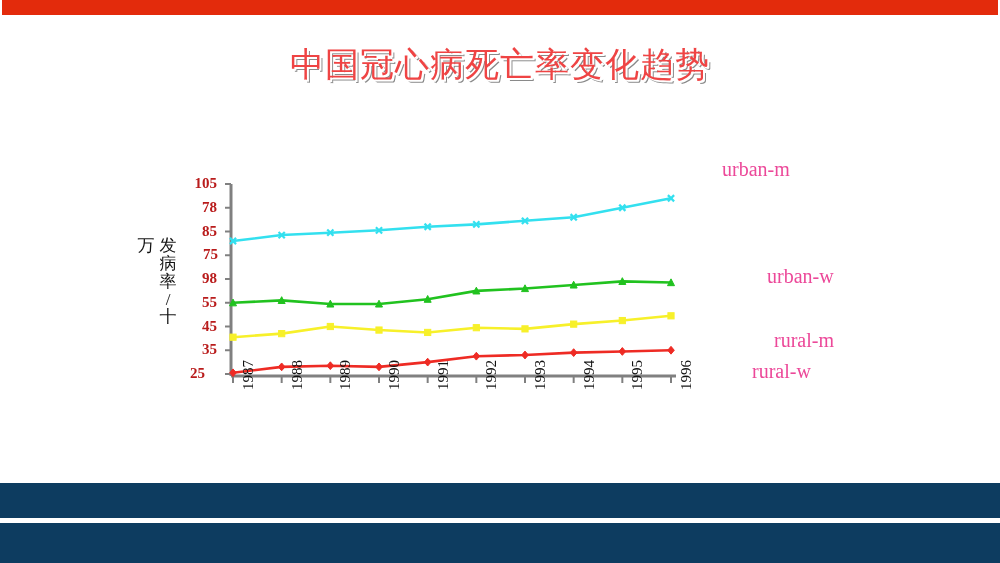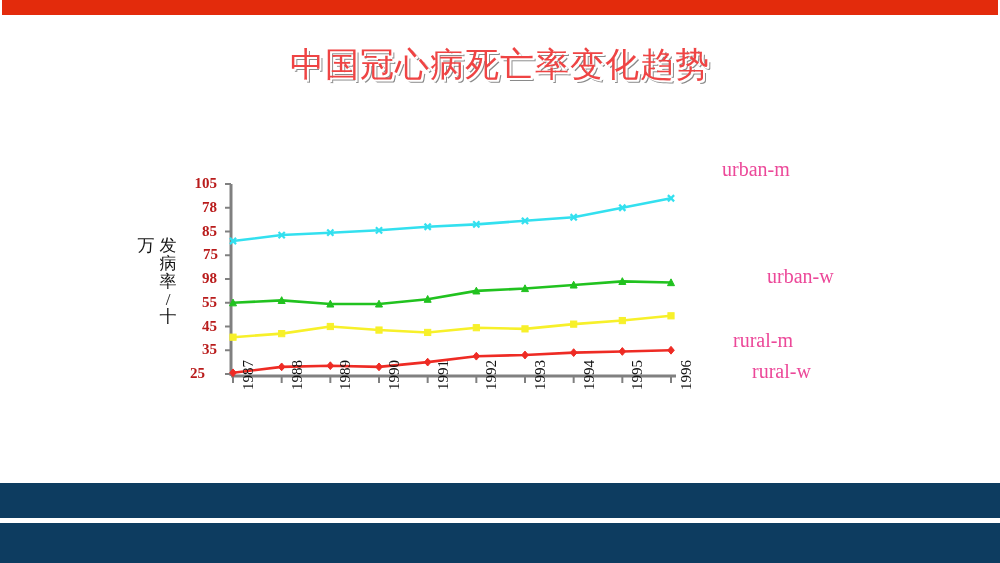--- a/index.html
+++ b/index.html
@@ -222,21 +222,21 @@
         <div class="xtick" style="left: 434.667px; top: 390px;">1991</div>
         <div class="xtick" style="left: 483.333px; top: 390px;">1992</div>
         <div class="xtick" style="left: 532px; top: 390px;">1993</div>
         <div class="xtick" style="left: 580.667px; top: 390px;">1994</div>
         <div class="xtick" style="left: 629.333px; top: 390px;">1995</div>
         <div class="xtick" style="left: 678px; top: 390px;">1996</div>
       </div>
     <div id="legend-layer">
         <div class="legend-item" style="left: 722px; top: 158px;">urban-m</div>
         <div class="legend-item" style="left: 727px; top: 265px; margin-left: 40px;">urban-w</div>
-        <div class="legend-item" style="left: 733px; top: 329px; text-align: right;">rural-m</div>
+        <div class="legend-item" style="left: 774px; top: 329px; text-align: right;">rural-m</div>
         <div class="legend-item" style="left: 752px; top: 360px;">rural-w</div>
       </div>
   </div>
 
   <div class="bottom-band-1"></div>
   <div class="band-gap"></div>
   <div class="bottom-band-2"></div>
 
 </div>
 

